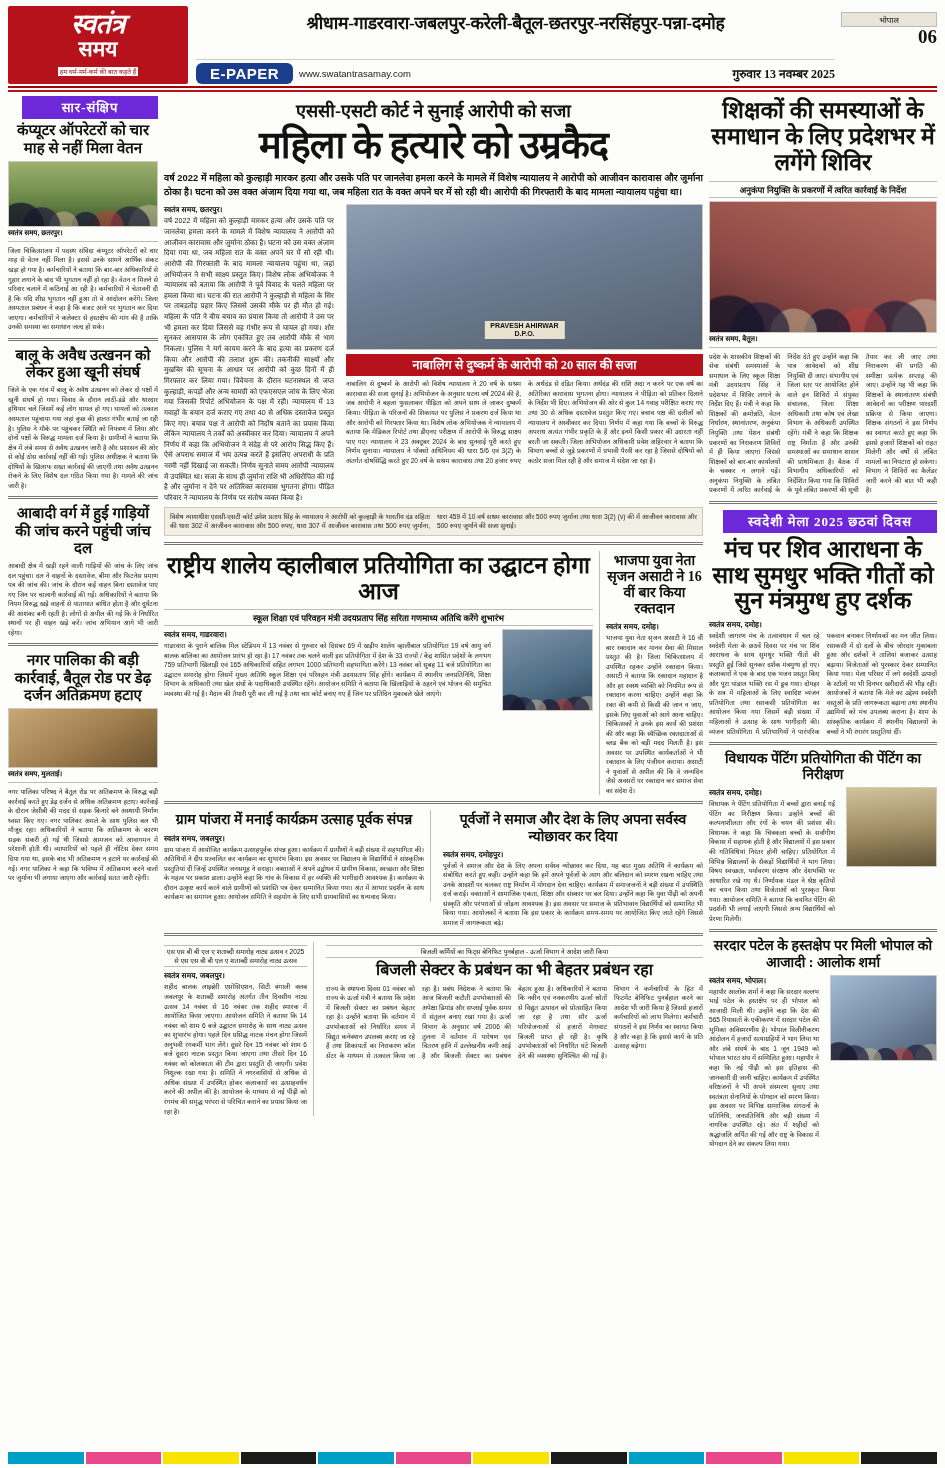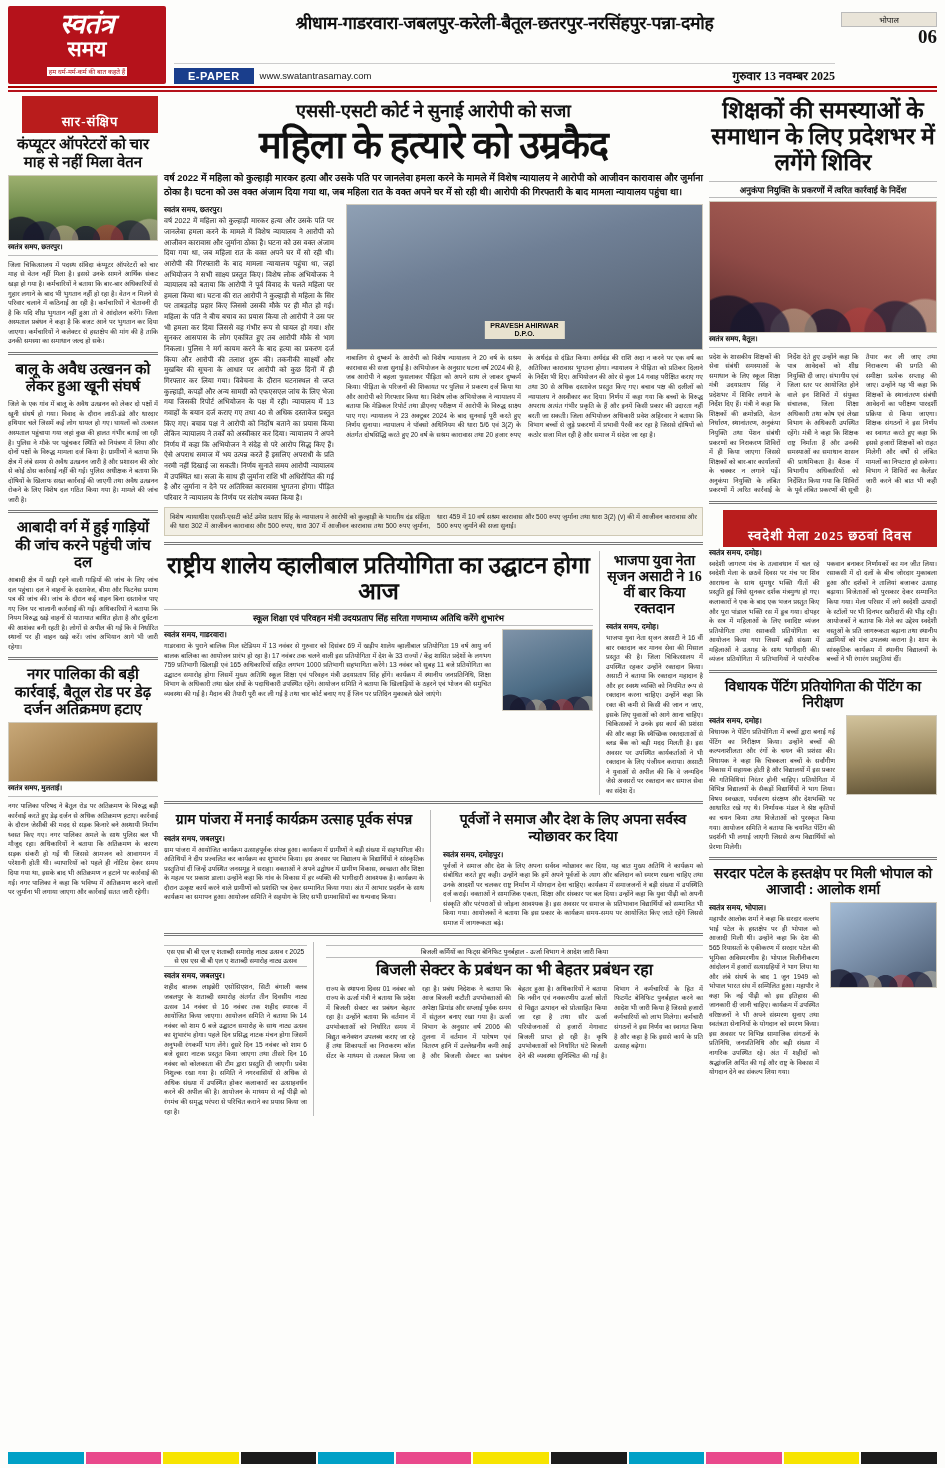--- a/index.html
+++ b/index.html
@@ -21,21 +21,21 @@
   }
 
   
   .masthead {
     display: flex;
     align-items: stretch;
     border-bottom: 2px solid #a00;
     padding-bottom: 2px;
   }
   .logo-box {
-    width: 158px;
+    width: 180px;
     background: #b5121b;
     color: #fff;
     text-align: center;
     padding: 4px 2px 6px;
     border-radius: 2px;
     position: relative;
   }
   .logo-main {
     font-size: 27px;
     font-weight: bold;
@@ -78,24 +78,25 @@
     align-items: center;
     gap: 6px;
     border-top: 1px solid #ccc;
     margin-top: 3px;
     padding-top: 3px;
     font-size: 9px;
   }
   .epaper-badge {
     background: #1a3e8c;
     color: #fff;
-    font-size: 11px;
+    font-size: 15px;
     font-weight: bold;
     padding: 2px 14px;
     letter-spacing: 0.5px;
+    border-radius: 6px;
   }
   .mast-url { font-size: 9.5px; color: #222; }
   .mast-date {
     margin-left: auto;
     font-family: "Liberation Serif", serif;
     font-weight: bold;
     font-size: 12px;
     white-space: nowrap;
   }
   .mast-right {
@@ -128,27 +129,27 @@
     display: flex;
     gap: 6px;
     margin-top: 4px;
     height: 1355px;
   }
   .col-left  { width: 150px; }
   .col-mid   { flex: 1; }
   .col-right { width: 228px; }
 
   .hdr-bar {
-    background: #b91c1c;
+    background: #6d28d9;
     color: #fff;
     font-family: "Liberation Serif", serif;
     font-weight: bold;
     font-size: 13px;
     text-align: center;
-    padding: 16px 0 3px;
+    padding: 2px 0 3px;
     letter-spacing: 1px;
     margin-left: 14px;
   }
   .dbl-divider { border-top: 3px double #777; margin: 6px 0; }
 
   h2.head-xl {
     font-family: "Liberation Serif", serif;
     font-weight: bold;
     font-size: 38px;
     line-height: 1.02;
@@ -404,20 +405,21 @@
           <div class="body-txt" style="max-height:318px">वर्ष 2022 में महिला को कुल्हाड़ी मारकर हत्या और उसके पति पर जानलेवा हमला करने के मामले में विशेष न्यायालय ने आरोपी को आजीवन कारावास और जुर्माना ठोका है। घटना को उस वक्त अंजाम दिया गया था, जब महिला रात के वक्त अपने घर में सो रही थी। आरोपी की गिरफ्तारी के बाद मामला न्यायालय पहुंचा था, जहां अभियोजन ने सभी साक्ष्य प्रस्तुत किए। विशेष लोक अभियोजक ने न्यायालय को बताया कि आरोपी ने पूर्व विवाद के चलते महिला पर हमला किया था। घटना की रात आरोपी ने कुल्हाड़ी से महिला के सिर पर ताबड़तोड़ प्रहार किए जिससे उसकी मौके पर ही मौत हो गई। महिला के पति ने बीच बचाव का प्रयास किया तो आरोपी ने उस पर भी हमला कर दिया जिससे वह गंभीर रूप से घायल हो गया। शोर सुनकर आसपास के लोग एकत्रित हुए तब आरोपी मौके से भाग निकला। पुलिस ने मर्ग कायम करने के बाद हत्या का प्रकरण दर्ज किया और आरोपी की तलाश शुरू की। तकनीकी साक्ष्यों और मुखबिर की सूचना के आधार पर आरोपी को कुछ दिनों में ही गिरफ्तार कर लिया गया। विवेचना के दौरान घटनास्थल से जप्त कुल्हाड़ी, कपड़ों और अन्य सामग्री को एफएसएल जांच के लिए भेजा गया जिसकी रिपोर्ट अभियोजन के पक्ष में रही। न्यायालय में 13 गवाहों के बयान दर्ज कराए गए तथा 40 से अधिक दस्तावेज प्रस्तुत किए गए। बचाव पक्ष ने आरोपी को निर्दोष बताने का प्रयास किया लेकिन न्यायालय ने तर्कों को अस्वीकार कर दिया। न्यायालय ने अपने निर्णय में कहा कि अभियोजन ने संदेह से परे आरोप सिद्ध किए हैं। ऐसे अपराध समाज में भय उत्पन्न करते हैं इसलिए अपराधी के प्रति नरमी नहीं दिखाई जा सकती। निर्णय सुनाते समय आरोपी न्यायालय में उपस्थित था। सजा के साथ ही जुर्माना राशि भी अधिरोपित की गई है और जुर्माना न देने पर अतिरिक्त कारावास भुगतना होगा। पीड़ित परिवार ने न्यायालय के निर्णय पर संतोष व्यक्त किया है।</div>
         </div>
         <div style="flex:1;padding-left:6px">
           <div class="photo ph-noise" style="height:146px">
             <div class="ph-layer ph-a"></div>
             <div class="nameplate">
               <span>PRAVESH AHIRWAR</span><br>
               <span>D.P.O.</span>
             </div>
           </div>
+          <div class="banner-red" style="margin-top:4px">नाबालिग से दुष्कर्म के आरोपी को 20 साल की सजा</div>
           <div class="body-txt sm cols2" style="margin-top:3px;max-height:150px">नाबालिग से दुष्कर्म के आरोपी को विशेष न्यायालय ने 20 वर्ष के सश्रम कारावास की सजा सुनाई है। अभियोजन के अनुसार घटना वर्ष 2024 की है, जब आरोपी ने बहला फुसलाकर पीड़िता को अपने साथ ले जाकर दुष्कर्म किया। पीड़िता के परिजनों की शिकायत पर पुलिस ने प्रकरण दर्ज किया था और आरोपी को गिरफ्तार किया था। विशेष लोक अभियोजक ने न्यायालय में बताया कि मेडिकल रिपोर्ट तथा डीएनए परीक्षण में आरोपी के विरुद्ध साक्ष्य पाए गए। न्यायालय ने 23 अक्टूबर 2024 के बाद सुनवाई पूरी करते हुए निर्णय सुनाया। न्यायालय ने पॉक्सो अधिनियम की धारा 5/6 एवं 3(2) के अंतर्गत दोषसिद्धि करते हुए 20 वर्ष के सश्रम कारावास तथा 20 हजार रुपए के अर्थदंड से दंडित किया। अर्थदंड की राशि अदा न करने पर एक वर्ष का अतिरिक्त कारावास भुगतना होगा। न्यायालय ने पीड़िता को प्रतिकर दिलाने के निर्देश भी दिए। अभियोजन की ओर से कुल 14 गवाह परीक्षित कराए गए तथा 30 से अधिक दस्तावेज प्रस्तुत किए गए। बचाव पक्ष की दलीलों को न्यायालय ने अस्वीकार कर दिया। निर्णय में कहा गया कि बच्चों के विरुद्ध अपराध अत्यंत गंभीर प्रकृति के हैं और इनमें किसी प्रकार की उदारता नहीं बरती जा सकती। जिला अभियोजन अधिकारी प्रवेश अहिरवार ने बताया कि विभाग बच्चों से जुड़े प्रकरणों में प्रभावी पैरवी कर रहा है जिससे दोषियों को कठोर सजा मिल रही है और समाज में संदेश जा रहा है।</div>
         </div>
       </div>
 
       <div class="shaded" style="margin-top:3px">
         <div class="body-txt sm cols2">विशेष न्यायाधीश एससी-एसटी कोर्ट उमेश प्रताप सिंह के न्यायालय ने आरोपी को कुल्हाड़ी के भारतीय दंड संहिता की धारा 302 में आजीवन कारावास और 500 रुपए, धारा 307 में आजीवन कारावास तथा 500 रुपए जुर्माना, धारा 459 में 10 वर्ष सश्रम कारावास और 500 रुपए जुर्माना तथा धारा 3(2) (v) की में आजीवन कारावास और 500 रुपए जुर्माने की सजा सुनाई।</div>
       </div>
 
       <div class="dbl-divider"></div>
 
@@ -481,20 +483,21 @@
       <div class="photo ph-noise ph-people" style="height:132px">
         <div class="ph-layer ph-d"></div>
       </div>
       <div class="caption">स्वतंत्र समय, बैतूल।</div>
       <div class="muted-rule"></div>
       <div class="body-txt sm cols3" style="max-height:330px">प्रदेश के शासकीय शिक्षकों की सेवा संबंधी समस्याओं के समाधान के लिए स्कूल शिक्षा मंत्री उदयप्रताप सिंह ने प्रदेशभर में शिविर लगाने के निर्देश दिए हैं। मंत्री ने कहा कि शिक्षकों की क्रमोन्नति, वेतन निर्धारण, स्थानांतरण, अनुकंपा नियुक्ति तथा पेंशन संबंधी प्रकरणों का निराकरण शिविरों में ही किया जाएगा जिससे शिक्षकों को बार-बार कार्यालयों के चक्कर न लगाने पड़ें। अनुकंपा नियुक्ति के लंबित प्रकरणों में त्वरित कार्रवाई के निर्देश देते हुए उन्होंने कहा कि पात्र आवेदकों को शीघ्र नियुक्ति दी जाए। संभागीय एवं जिला स्तर पर आयोजित होने वाले इन शिविरों में संयुक्त संचालक, जिला शिक्षा अधिकारी तथा कोष एवं लेखा विभाग के अधिकारी उपस्थित रहेंगे। मंत्री ने कहा कि शिक्षक राष्ट्र निर्माता हैं और उनकी समस्याओं का समाधान शासन की प्राथमिकता है। बैठक में विभागीय अधिकारियों को निर्देशित किया गया कि शिविरों के पूर्व लंबित प्रकरणों की सूची तैयार कर ली जाए तथा निराकरण की प्रगति की समीक्षा प्रत्येक सप्ताह की जाए। उन्होंने यह भी कहा कि शिक्षकों के स्थानांतरण संबंधी आवेदनों का परीक्षण पारदर्शी प्रक्रिया से किया जाएगा। शिक्षक संगठनों ने इस निर्णय का स्वागत करते हुए कहा कि इससे हजारों शिक्षकों को राहत मिलेगी और वर्षों से लंबित मामलों का निपटारा हो सकेगा। विभाग ने शिविरों का कैलेंडर जारी करने की बात भी कही है।</div>
 
       <div class="dbl-divider"></div>
 
       <div class="hdr-bar">स्वदेशी मेला 2025 छठवां दिवस</div>
+      <h3 class="head-l" style="margin-top:4px">मंच पर शिव आराधना के साथ सुमधुर भक्ति गीतों को सुन मंत्रमुग्ध हुए दर्शक</h3>
       <div class="byline">स्वतंत्र समय, दमोह।</div>
       <div class="body-txt sm cols2" style="max-height:226px">स्वदेशी जागरण मंच के तत्वावधान में चल रहे स्वदेशी मेला के छठवें दिवस पर मंच पर शिव आराधना के साथ सुमधुर भक्ति गीतों की प्रस्तुति हुई जिसे सुनकर दर्शक मंत्रमुग्ध हो गए। कलाकारों ने एक के बाद एक भजन प्रस्तुत किए और पूरा पांडाल भक्ति रस में डूब गया। दोपहर के सत्र में महिलाओं के लिए स्वादिष्ट व्यंजन प्रतियोगिता तथा रसाकसी प्रतियोगिता का आयोजन किया गया जिसमें बड़ी संख्या में महिलाओं ने उत्साह के साथ भागीदारी की। व्यंजन प्रतियोगिता में प्रतिभागियों ने पारंपरिक पकवान बनाकर निर्णायकों का मन जीत लिया। रसाकसी में दो दलों के बीच जोरदार मुकाबला हुआ और दर्शकों ने तालियां बजाकर उत्साह बढ़ाया। विजेताओं को पुरस्कार देकर सम्मानित किया गया। मेला परिसर में लगे स्वदेशी उत्पादों के स्टॉलों पर भी दिनभर खरीदारों की भीड़ रही। आयोजकों ने बताया कि मेले का उद्देश्य स्वदेशी वस्तुओं के प्रति जागरूकता बढ़ाना तथा स्थानीय उद्यमियों को मंच उपलब्ध कराना है। शाम के सांस्कृतिक कार्यक्रम में स्थानीय विद्यालयों के बच्चों ने भी रंगारंग प्रस्तुतियां दीं।</div>
 
       <div class="dbl-divider"></div>
 
       <h4 class="head-s">विधायक पेंटिंग प्रतियोगिता की पेंटिंग का निरीक्षण</h4>
       <div class="flow" style="align-items:flex-start">
         <div style="flex:1">
           <div class="byline">स्वतंत्र समय, दमोह।</div>
           <div class="body-txt sm" style="max-height:160px">विधायक ने पेंटिंग प्रतियोगिता में बच्चों द्वारा बनाई गई पेंटिंग का निरीक्षण किया। उन्होंने बच्चों की कल्पनाशीलता और रंगों के चयन की प्रशंसा की। विधायक ने कहा कि चित्रकला बच्चों के सर्वांगीण विकास में सहायक होती है और विद्यालयों में इस प्रकार की गतिविधियां निरंतर होनी चाहिए। प्रतियोगिता में विभिन्न विद्यालयों के सैकड़ों विद्यार्थियों ने भाग लिया। विषय स्वच्छता, पर्यावरण संरक्षण और देशभक्ति पर आधारित रखे गए थे। निर्णायक मंडल ने श्रेष्ठ कृतियों का चयन किया तथा विजेताओं को पुरस्कृत किया गया। आयोजन समिति ने बताया कि चयनित पेंटिंग की प्रदर्शनी भी लगाई जाएगी जिससे अन्य विद्यार्थियों को प्रेरणा मिलेगी।</div>

